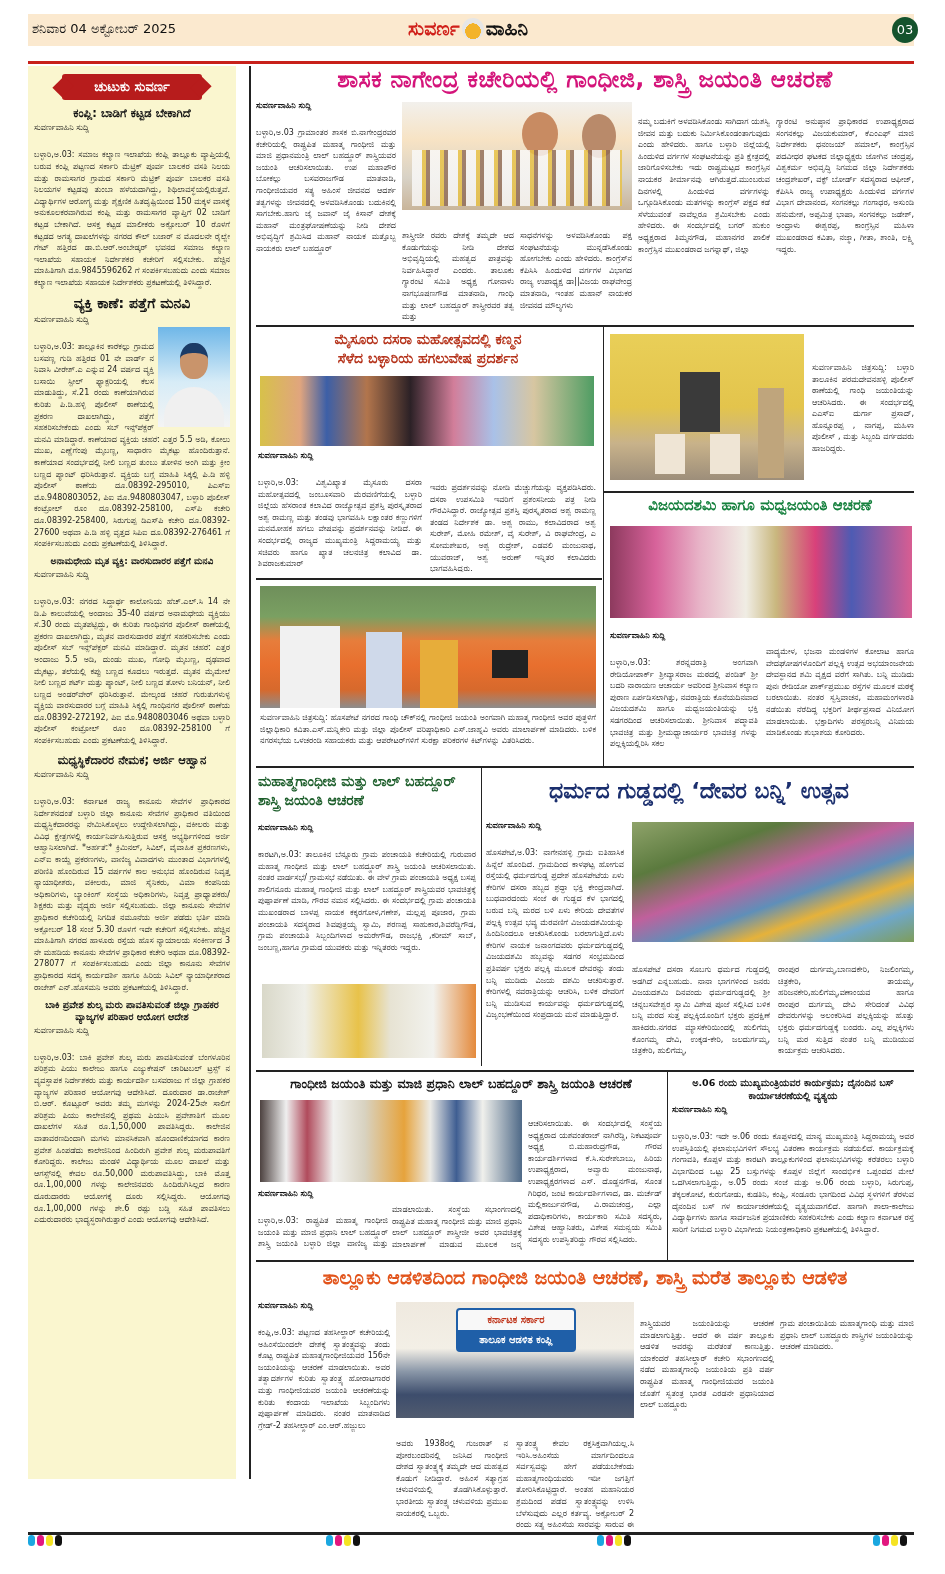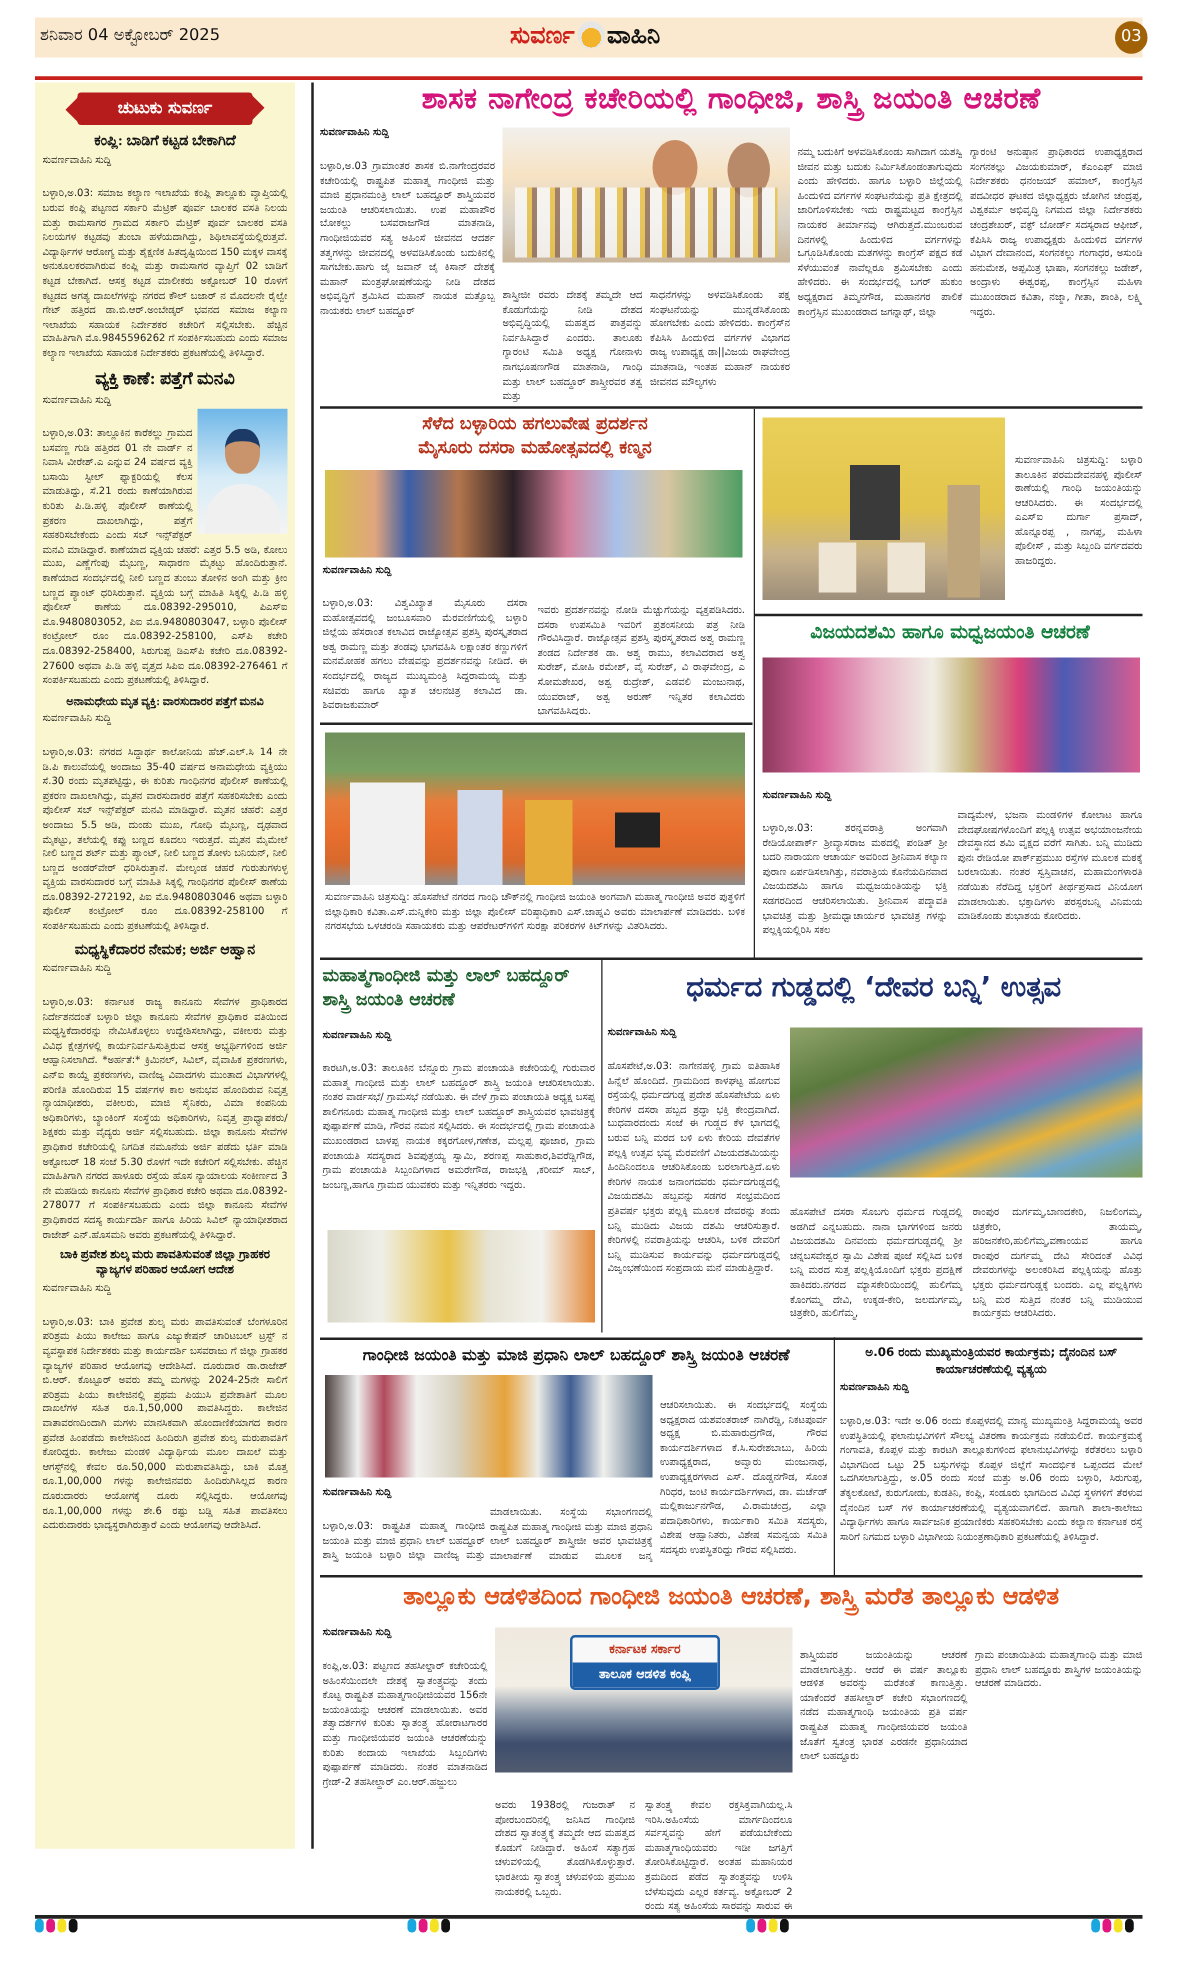--- a/index.html
+++ b/index.html
@@ -5,29 +5,29 @@
   * { box-sizing: border-box; margin: 0; padding: 0; }
   html, body { width: 945px; height: 1574px; background: #ffffff; overflow: hidden; }
   body { font-family: "DejaVu Sans", sans-serif; color: #111; position: relative; }
 
   .masthead { position: absolute; left: 28px; top: 14px; width: 886px; height: 32px; background: #fbe9cf; }
   .masthead .date { position: absolute; left: 4px; top: 7px; font-size: 13px; color: #111; }
   .masthead .logo { position: absolute; left: 380px; top: 3px; font-size: 19px; font-weight: bold; display: flex; align-items: center; }
   .masthead .logo .l1 { color: #d0201a; }
   .masthead .logo .lamp { width: 22px; height: 22px; border-radius: 50%; background: radial-gradient(circle at 50% 60%, #f3b32a 0 45%, #e6e6e6 46% 100%); margin: 0 2px; }
   .masthead .logo .l2 { color: #111; }
-  .masthead .pageno { position: absolute; right: -4px; top: 3px; width: 26px; height: 26px; border-radius: 50%; background: #a16207; color: #fff; font-size: 13px; text-align: center; line-height: 26px; }
+  .masthead .pageno { position: absolute; right: -4px; top: 3px; width: 26px; height: 26px; border-radius: 50%; background: #14532d; color: #fff; font-size: 13px; text-align: center; line-height: 26px; }
   .mast-rule { position: absolute; left: 28px; top: 61px; width: 886px; height: 3px; background: #c8201a; }
 
   .sidebar { position: absolute; left: 28px; top: 66px; width: 208px; height: 1413px; background: #faf6cf; padding: 4px 6px; overflow: hidden; }
   .sidebar-divider { position: absolute; left: 249px; top: 66px; width: 2px; height: 1413px; background: #222; }
   .badge { margin: 4px auto 6px; width: 140px; height: 26px; background: #b71c1c; color: #fff; font-size: 13px; font-weight: bold; text-align: center; line-height: 26px; border-radius: 3px; position: relative; }
   .badge:before, .badge:after { content: ""; position: absolute; top: 5px; width: 14px; height: 16px; background: #b71c1c; transform: rotate(45deg); }
   .badge:before { left: -6px; } .badge:after { right: -6px; }
-  .s-head { font-size: 11.5px; font-weight: bold; text-align: center; margin: 6px 0 2px; line-height: 1.25; font-family: Liberation Serif, serif; }
+  .s-head { font-size: 11.5px; font-weight: bold; text-align: center; margin: 6px 0 2px; line-height: 1.25; }
   .s-head.big { font-size: 14px; }
   .byline { font-size: 8px; line-height: 11px; }
   .body { font-size: 8px; line-height: 11.6px; text-align: justify; color: #222; margin-top: 16px; }
   .photo-right { float: right; width: 72px; height: 100px; margin: 2px 0 3px 4px; background: linear-gradient(#6fb7e8, #d7ecf7 55%, #f4f4f4); position: relative; }
   .photo-right .face { position: absolute; left: 22px; top: 16px; width: 28px; height: 36px; border-radius: 45%; background: #c9946b; border-top: 10px solid #1b3b66; }
   .photo-right .shirt { position: absolute; left: 6px; bottom: 0; width: 60px; height: 40px; background: #f0f0f0; border-radius: 30px 30px 0 0; }
 
   .headline1 { position: absolute; left: 256px; top: 66px; width: 658px; font-size: 23px; font-weight: bold; color: #d4147a; text-align: center; letter-spacing: 0.5px; white-space: nowrap; }
   .article { position: absolute; overflow: hidden; }
   .rule-h { position: absolute; height: 2px; background: #222; }
@@ -115,22 +115,22 @@
   <div class="col" style="left:382px;top:0;width:132px;height:222px;">
     <div class="body">ನಮ್ಮ ಬದುಕಿಗೆ ಅಳವಡಿಸಿಕೊಂಡು ಸಾಗಿದಾಗ ಯಶಸ್ವಿ ಜೀವನ ಮತ್ತು ಬದುಕು ನಿರ್ಮಿಸಿಕೊಂಡಂತಾಗುವುದು ಎಂದು ಹೇಳಿದರು. ಹಾಗೂ ಬಳ್ಳಾರಿ ಜಿಲ್ಲೆಯಲ್ಲಿ ಹಿಂದುಳಿದ ವರ್ಗಗಳ ಸಂಘಟನೆಯನ್ನು ಪ್ರತಿ ಕ್ಷೇತ್ರದಲ್ಲಿ ಜಾರಿಗೊಳಿಸಬೇಕು ಇದು ರಾಷ್ಟ್ರಮಟ್ಟದ ಕಾಂಗ್ರೆಸ್ಸಿನ ನಾಯಕರ ತೀರ್ಮಾನವು ಆಗಿರುತ್ತದೆ.ಮುಂಬರುವ ದಿನಗಳಲ್ಲಿ ಹಿಂದುಳಿದ ವರ್ಗಗಳನ್ನು ಒಗ್ಗೂಡಿಸಿಕೊಂಡು ಮತಗಳನ್ನು ಕಾಂಗ್ರೆಸ್ ಪಕ್ಷದ ಕಡೆ ಸೆಳೆಯುವಂತೆ ನಾವೆಲ್ಲರೂ ಶ್ರಮಿಸಬೇಕು ಎಂದು ಹೇಳಿದರು. ಈ ಸಂದರ್ಭದಲ್ಲಿ ಬಗರ್ ಹುಕುಂ ಅಧ್ಯಕ್ಷರಾದ ತಿಮ್ಮನಗೌಡ, ಮಹಾನಗರ ಪಾಲಿಕೆ ಕಾಂಗ್ರೆಸ್ಸಿನ ಮುಖಂಡರಾದ ಜಗನ್ನಾಥ್, ಜಿಲ್ಲಾ</div>
   </div>
   <div class="col" style="left:520px;top:0;width:138px;height:222px;">
     <div class="body">ಗ್ಯಾರಂಟಿ ಅನುಷ್ಠಾನ ಪ್ರಾಧಿಕಾರದ ಉಪಾಧ್ಯಕ್ಷರಾದ ಸಂಗನಕಲ್ಲು ವಿಜಯಕುಮಾರ್, ಕೆಎಂಎಫ್ ಮಾಜಿ ನಿರ್ದೇಶಕರು ಧನಂಜಯ್ ಹಮಾಲ್, ಕಾಂಗ್ರೆಸ್ಸಿನ ಪದವೀಧರ ಘಟಕದ ಜಿಲ್ಲಾಧ್ಯಕ್ಷರು ಜೋಗಿನ ಚಂದ್ರಪ್ಪ, ವಿಶ್ವಕರ್ಮ ಅಭಿವೃದ್ಧಿ ನಿಗಮದ ಜಿಲ್ಲಾ ನಿರ್ದೇಶಕರು ಚಂದ್ರಶೇಖರ್, ವಕ್ಫ್ ಬೋರ್ಡ್ ಸದಸ್ಯರಾದ ಆಫೀಜ್, ಕೆಪಿಸಿಸಿ ರಾಜ್ಯ ಉಪಾಧ್ಯಕ್ಷರು ಹಿಂದುಳಿದ ವರ್ಗಗಳ ವಿಭಾಗ ದೇವಾನಂದ, ಸಂಗನಕಲ್ಲು ಗಂಗಾಧರ, ಅಸುಂಡಿ ಹನುಮೇಶ, ಅಪ್ಪಮಿತ್ರ ಭಾಷಾ, ಸಂಗನಕಲ್ಲು ಜಡೇಶ್, ಅಂದ್ರಾಳು ಈಶ್ವರಪ್ಪ, ಕಾಂಗ್ರೆಸ್ಸಿನ ಮಹಿಳಾ ಮುಖಂಡರಾದ ಕವಿತಾ, ನಜ್ಮಾ, ಗೀತಾ, ಶಾಂತಿ, ಲಕ್ಷ್ಮಿ ಇದ್ದರು.</div>
   </div>
 </div>
 <div class="rule-h" style="left:256px;top:325px;width:658px;"></div>
 
 <div class="sec-title" style="left:258px;top:330px;width:340px;font-size:14px;line-height:19px;color:#b5331b;">
+  <div>ಮೈಸೂರು ದಸರಾ ಮಹೋತ್ಸವದಲ್ಲಿ ಕಣ್ಮನ</div>
   <div>ಸೆಳೆದ ಬಳ್ಳಾರಿಯ ಹಗಲುವೇಷ ಪ್ರದರ್ಶನ</div>
-  <div>ಮೈಸೂರು ದಸರಾ ಮಹೋತ್ಸವದಲ್ಲಿ ಕಣ್ಮನ</div>
 </div>
 <div class="img" style="left:260px;top:376px;width:334px;height:70px;background:linear-gradient(90deg,#d7c14a 0%,#e0a57e 12%,#3c5fa7 20%,#b2754c 32%,#2c2126 45%,#d27e9a 58%,#a9c1e8 70%,#d7c6a1 82%,#4f9d63 100%);"></div>
 <div class="article" style="left:258px;top:450px;width:338px;height:122px;">
   <div class="col" style="left:0;top:0;width:164px;height:122px;">
     <div class="byline" style="font-weight:bold">ಸುವರ್ಣವಾಹಿನಿ ಸುದ್ದಿ</div>
     <div class="body">ಬಳ್ಳಾರಿ,ಅ.03: ವಿಶ್ವವಿಖ್ಯಾತ ಮೈಸೂರು ದಸರಾ ಮಹೋತ್ಸವದಲ್ಲಿ ಜಂಬೂಸವಾರಿ ಮೆರವಣಿಗೆಯಲ್ಲಿ ಬಳ್ಳಾರಿ ಜಿಲ್ಲೆಯ ಹೆಸರಾಂತ ಕಲಾವಿದ ರಾಜ್ಯೋತ್ಸವ ಪ್ರಶಸ್ತಿ ಪುರಸ್ಕೃತರಾದ ಅಶ್ವ ರಾಮಣ್ಣ ಮತ್ತು ತಂಡವು ಭಾಗವಹಿಸಿ ಲಕ್ಷಾಂತರ ಕಣ್ಣುಗಳಿಗೆ ಮನಮೋಹಕ ಹಗಲು ವೇಷವನ್ನು ಪ್ರದರ್ಶನವನ್ನು ನೀಡಿದೆ. ಈ ಸಂದರ್ಭದಲ್ಲಿ ರಾಜ್ಯದ ಮುಖ್ಯಮಂತ್ರಿ ಸಿದ್ದರಾಮಯ್ಯ ಮತ್ತು ಸಚಿವರು ಹಾಗೂ ಖ್ಯಾತ ಚಲನಚಿತ್ರ ಕಲಾವಿದ ಡಾ. ಶಿವರಾಜಕುಮಾರ್</div>
   </div>
   <div class="col" style="left:172px;top:16px;width:166px;height:122px;">
     <div class="body">ಇವರು ಪ್ರದರ್ಶನವನ್ನು ನೋಡಿ ಮೆಚ್ಚುಗೆಯನ್ನು ವ್ಯಕ್ತಪಡಿಸಿದರು. ದಸರಾ ಉಪಸಮಿತಿ ಇವರಿಗೆ ಪ್ರಶಂಸನೀಯ ಪತ್ರ ನೀಡಿ ಗೌರವಿಸಿದ್ದಾರೆ. ರಾಜ್ಯೋತ್ಸವ ಪ್ರಶಸ್ತಿ ಪುರಸ್ಕೃತರಾದ ಅಶ್ವ ರಾಮಣ್ಣ ತಂಡದ ನಿರ್ದೇಶಕ ಡಾ. ಅಶ್ವ ರಾಮು, ಕಲಾವಿದರಾದ ಅಶ್ವ ಸುರೇಶ್, ಮೋಹಿ ರಮೇಶ್, ವೈ ಸುರೇಶ್, ವಿ ರಾಘವೇಂದ್ರ, ಎ ಸೋಮಶೇಖರ, ಅಶ್ವ ರುದ್ರೇಶ್, ಎಡವಲಿ ಮಂಜುನಾಥ, ಯುವರಾಜ್, ಅಶ್ವ ಅರುಣ್ ಇನ್ನಿತರ ಕಲಾವಿದರು ಭಾಗವಹಿಸಿದ್ದರು.</div>
   </div>

